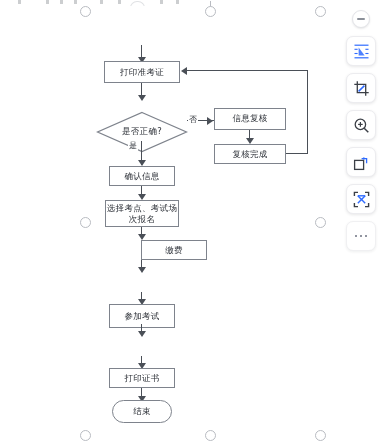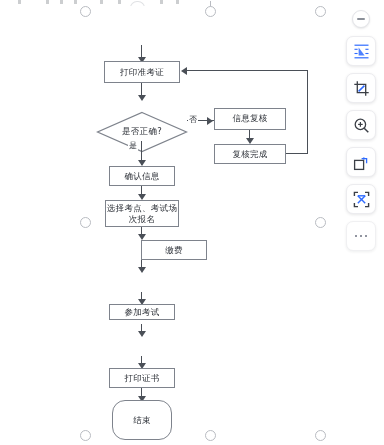--- a/index.html
+++ b/index.html
@@ -144,36 +144,36 @@
 
     <div class="node" style="left:109px;top:240px;width:66px;height:20px;margin-left:32px;">
       <span>缴费</span>
     </div>
     <div class="edge v" style="left:141px;top:260px;height:11px;"></div>
     <div class="arrow down" style="left:138px;top:267px;"></div>
 
     <div class="edge v" style="left:141px;top:292px;height:11px;"></div>
     <div class="arrow down" style="left:138px;top:299px;"></div>
 
-    <div class="node" style="left:109px;top:304px;width:66px;height:16px;">
+    <div class="node" style="left:109px;top:304px;width:66px;height:24px;">
       <span>参加考试</span>
     </div>
     <div class="edge v" style="left:141px;top:324px;height:11px;"></div>
     <div class="arrow down" style="left:138px;top:331px;"></div>
 
     <div class="edge v" style="left:141px;top:356px;height:11px;"></div>
     <div class="arrow down" style="left:138px;top:363px;"></div>
 
     <div class="node" style="left:109px;top:368px;width:66px;height:20px;">
       <span>打印证书</span>
     </div>
     <div class="edge v" style="left:141px;top:388px;height:12px;"></div>
     <div class="arrow down" style="left:138px;top:396px;"></div>
 
-    <div class="node term" style="left:112px;top:400px;width:60px;height:40px;text-align:right;">
+    <div class="node term" style="left:112px;top:400px;width:60px;height:23px;text-align:right;">
       <span>结束</span>
     </div>
   </div>
 
   <div class="rot-stem" style="left:210px;top:1px;"></div>
   <div class="handle" style="left:80px;top:6px;"></div>
   <div class="handle" style="left:205px;top:6px;"></div>
   <div class="handle" style="left:315px;top:6px;"></div>
   <div class="handle" style="left:80px;top:217px;"></div>
   <div class="handle" style="left:315px;top:217px;"></div>

